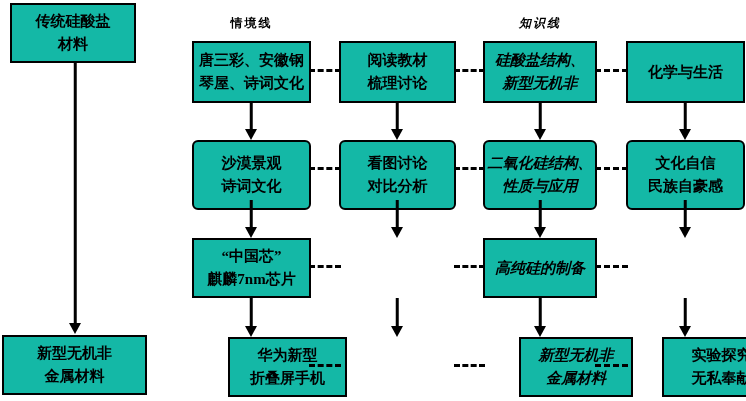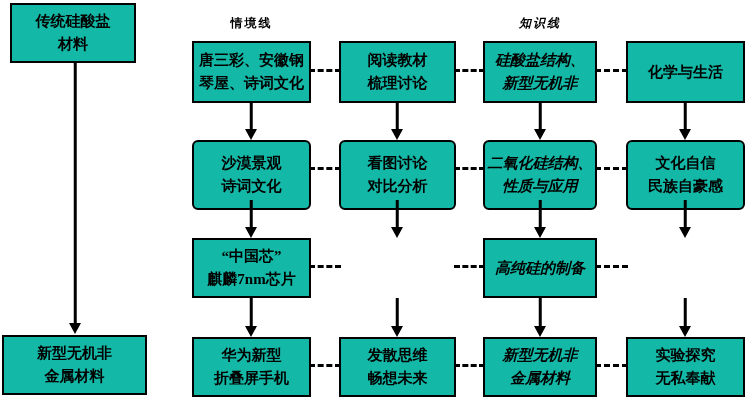--- a/index.html
+++ b/index.html
@@ -56,21 +56,21 @@
     border-top: 3px dashed #000;
   }
   
   .c1 { left: 192px; width: 119px; }
   .c2 { left: 339px; width: 117px; }
   .c3 { left: 483px; width: 114px; font-style: italic; }
   .c4 { left: 626px; width: 119px; }
   .r1 { top: 41px;  height: 62px; }
   .r2 { top: 140px; height: 70px; border-radius: 6px; }
   .r3 { top: 238px; height: 60px; }
-  .r4 { top: 337px; height: 60px; }
+  .r4 { top: 337px; height: 60px; margin-left: 36px; }
 </style>
 </head>
 <body>
 
 <div id="canvas">
 
   <div class="fbox" style="left:10px; top:3px; width:126px; height:60px;">传统硅酸盐
 材料</div>
 
   <div class="varrow" style="left:69px; top:63px; height:271px;">
@@ -90,22 +90,20 @@
 诗词文化</div>
   <div class="fbox c1 r3">“中国芯”
 麒麟7nm芯片</div>
   <div class="fbox c1 r4">华为新型
 折叠屏手机</div>
 
   <div class="fbox c2 r1">阅读教材
 梳理讨论</div>
   <div class="fbox c2 r2">看图讨论
 对比分析</div>
-  <div class="fbox c2 r4">发散思维
-畅想未来</div>
 
   <div class="fbox c3 r1">硅酸盐结构、
 新型无机非</div>
   <div class="fbox c3 r2">二氧化硅结构、
 性质与应用</div>
   <div class="fbox c3 r3">高纯硅的制备</div>
   <div class="fbox c3 r4">新型无机非
 金属材料</div>
 
   <div class="fbox c4 r2">文化自信

